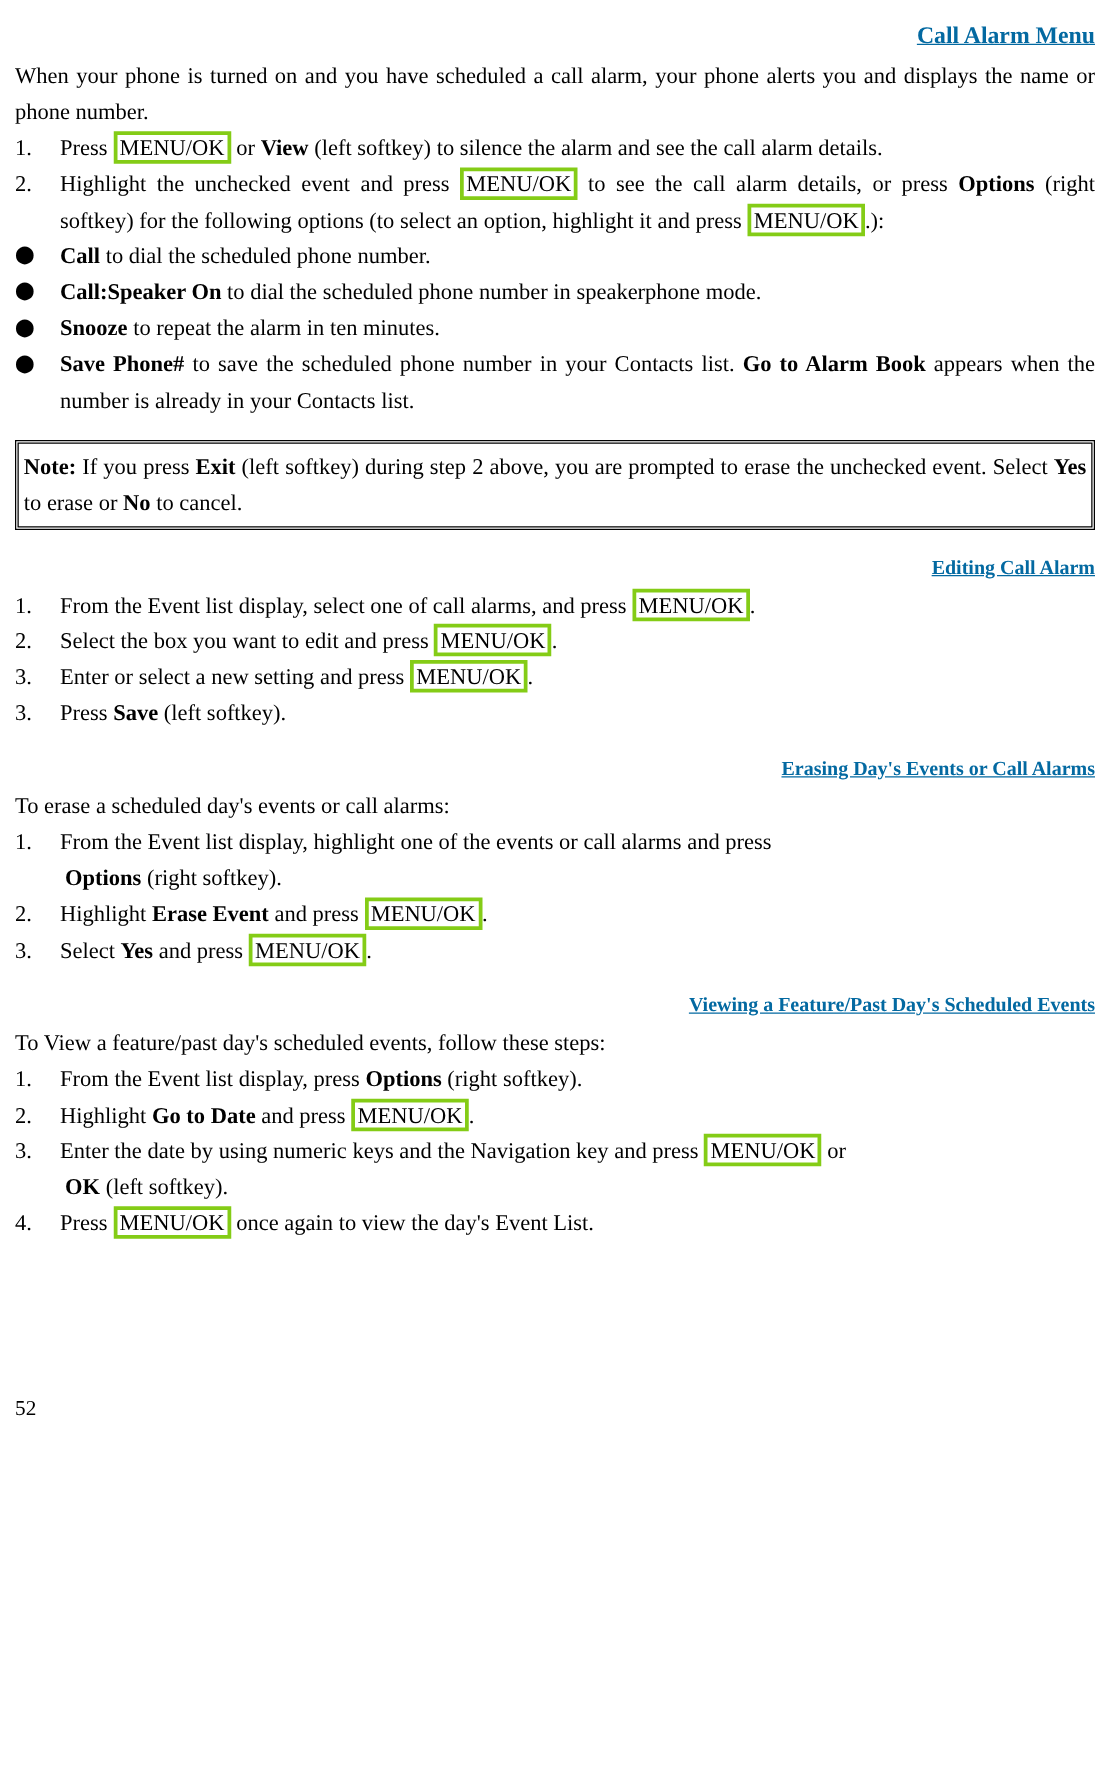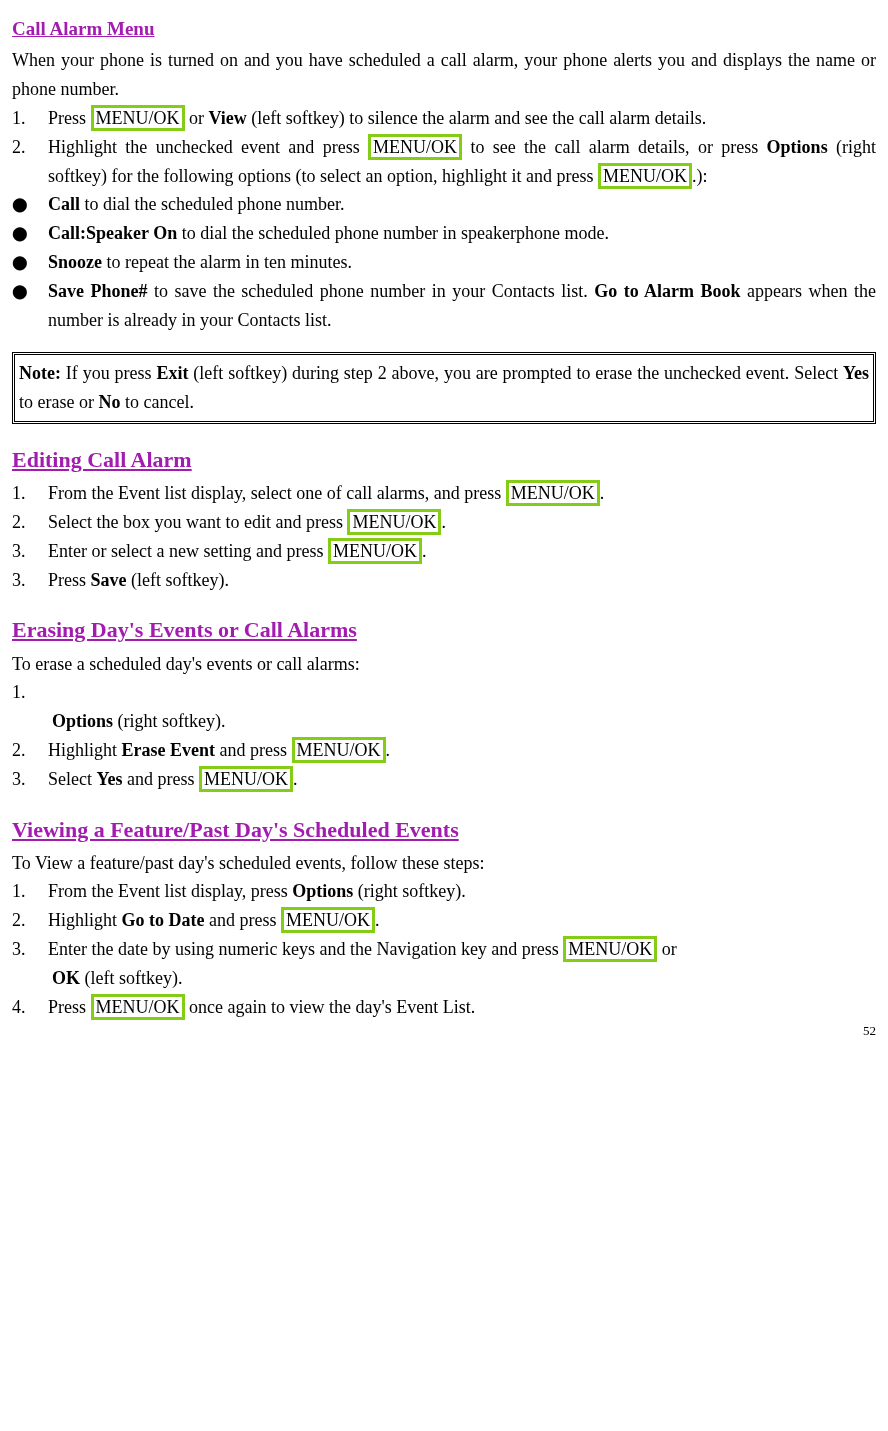--- a/index.html
+++ b/index.html
@@ -6,28 +6,29 @@
       font-family: "Century Schoolbook", "Times New Roman", serif;
       font-size: 18px;
       line-height: 1.6;
       color: #000;
       background: #fff;
       margin: 0;
       padding: 14px 12px 20px 12px;
       width: 864px;
     }
     .heading-red {
-      color: #a21caf;
+      color: #0369a1;
       font-weight: bold;
       font-size: 19px;
       text-decoration: underline;
       margin: 0 0 2px 0;
+      text-align: right;
     }
     .heading-red.sub {
-      font-size: 22px;
+      font-size: 16px;
       margin-top: 18px;
     }
     p {
       margin: 0;
       text-align: justify;
     }
     .num-list {
       margin: 0;
       padding-left: 0;
       list-style: none;
@@ -70,22 +71,23 @@
     .bold {
       font-weight: bold;
     }
     .note-box {
       border: 3px double #000;
       padding: 4px 4px;
       margin: 18px 0 4px 0;
       text-align: justify;
     }
     .page-num {
-      text-align: right;
-      font-size: 13px;
+      text-align: left;
+      margin-top: 120px;
+      font-size: 17px;
     }
   </style>
 </head>
 <body>
 
 <div class="heading-red">Call Alarm Menu</div>
 <p>When your phone is turned on and you have scheduled a call alarm, your phone alerts you and displays the name or phone number.</p>
 
 <ol class="num-list">
   <li>
@@ -140,21 +142,21 @@
     <span class="content"><span>Press </span><span class="bold">Save</span><span> (left softkey).</span></span>
   </li>
 </ol>
 
 <div class="heading-red sub">Erasing Day's Events or Call Alarms</div>
 <p>To erase a scheduled day's events or call alarms:</p>
 <ol class="num-list">
   <li>
     <span class="num">1.</span>
     <span class="content">
-      <br>
+      <span>From the Event list display, highlight one of the events or call alarms and press</span><br>
       <span style="padding-left:4px;margin-top:21px;"><span class="bold">Options</span><span> (right softkey).</span></span>
     </span>
   </li>
   <li>
     <span class="num">2.</span>
     <span class="content"><span>Highlight </span><span class="bold">Erase Event</span><span> and press </span><span class="boxed-key">MENU/OK</span><span>.</span></span>
   </li>
   <li>
     <span class="num">3.</span>
     <span class="content"><span>Select </span><span class="bold">Yes</span><span> and press </span><span class="boxed-key">MENU/OK</span><span>.</span></span>

